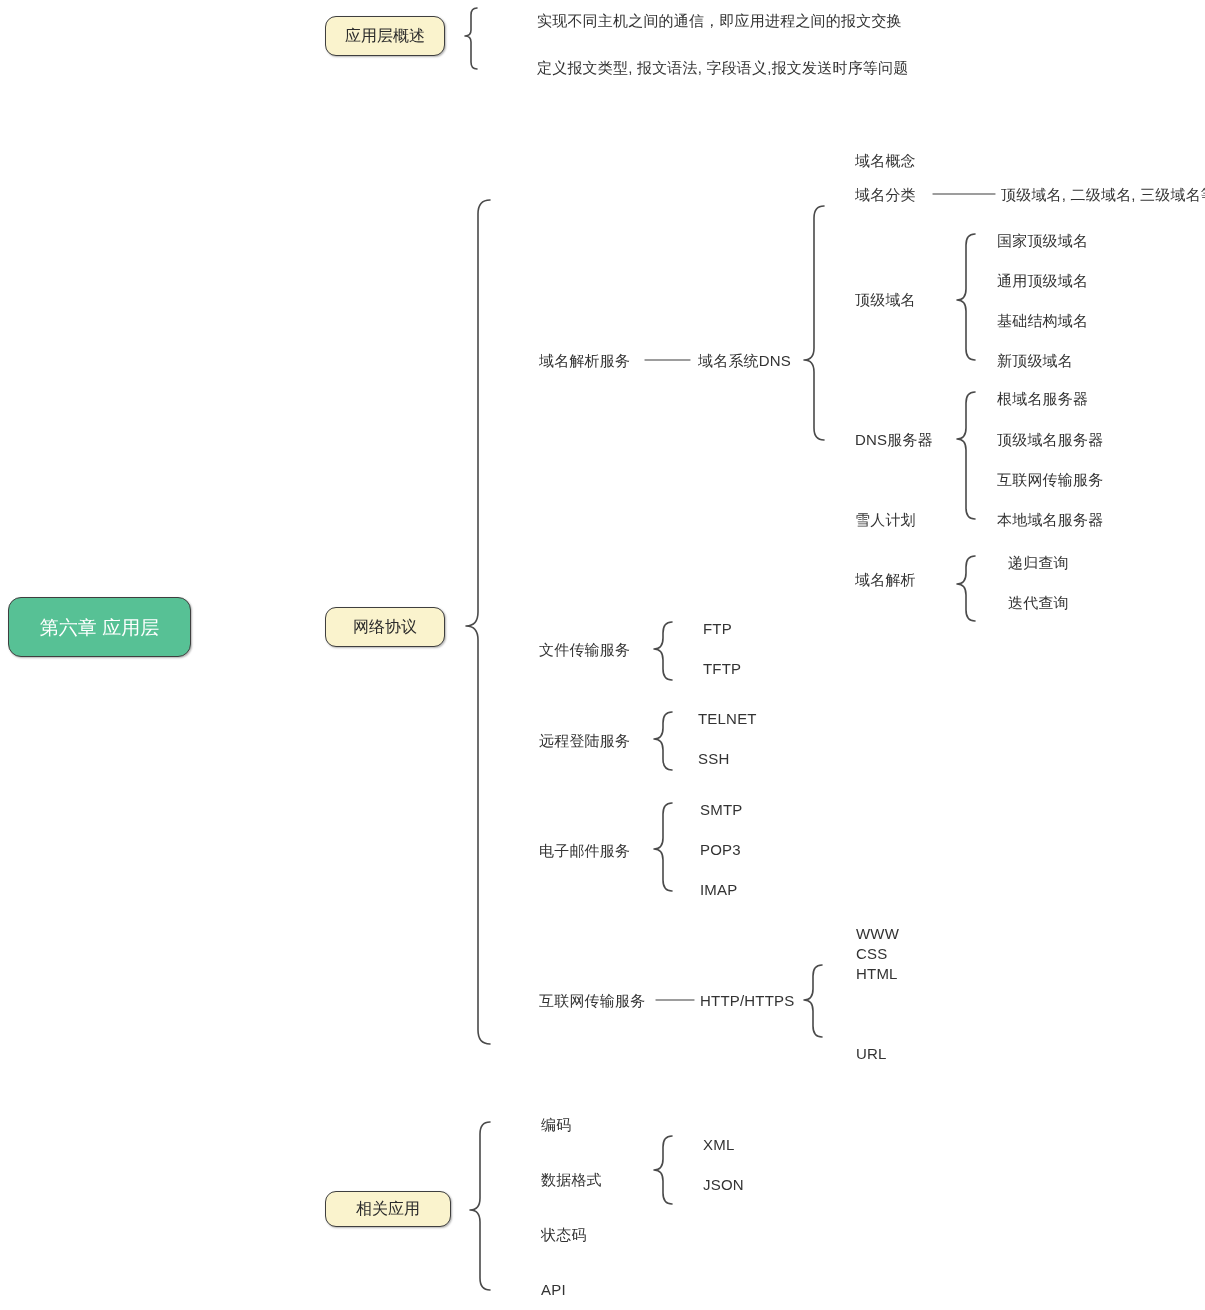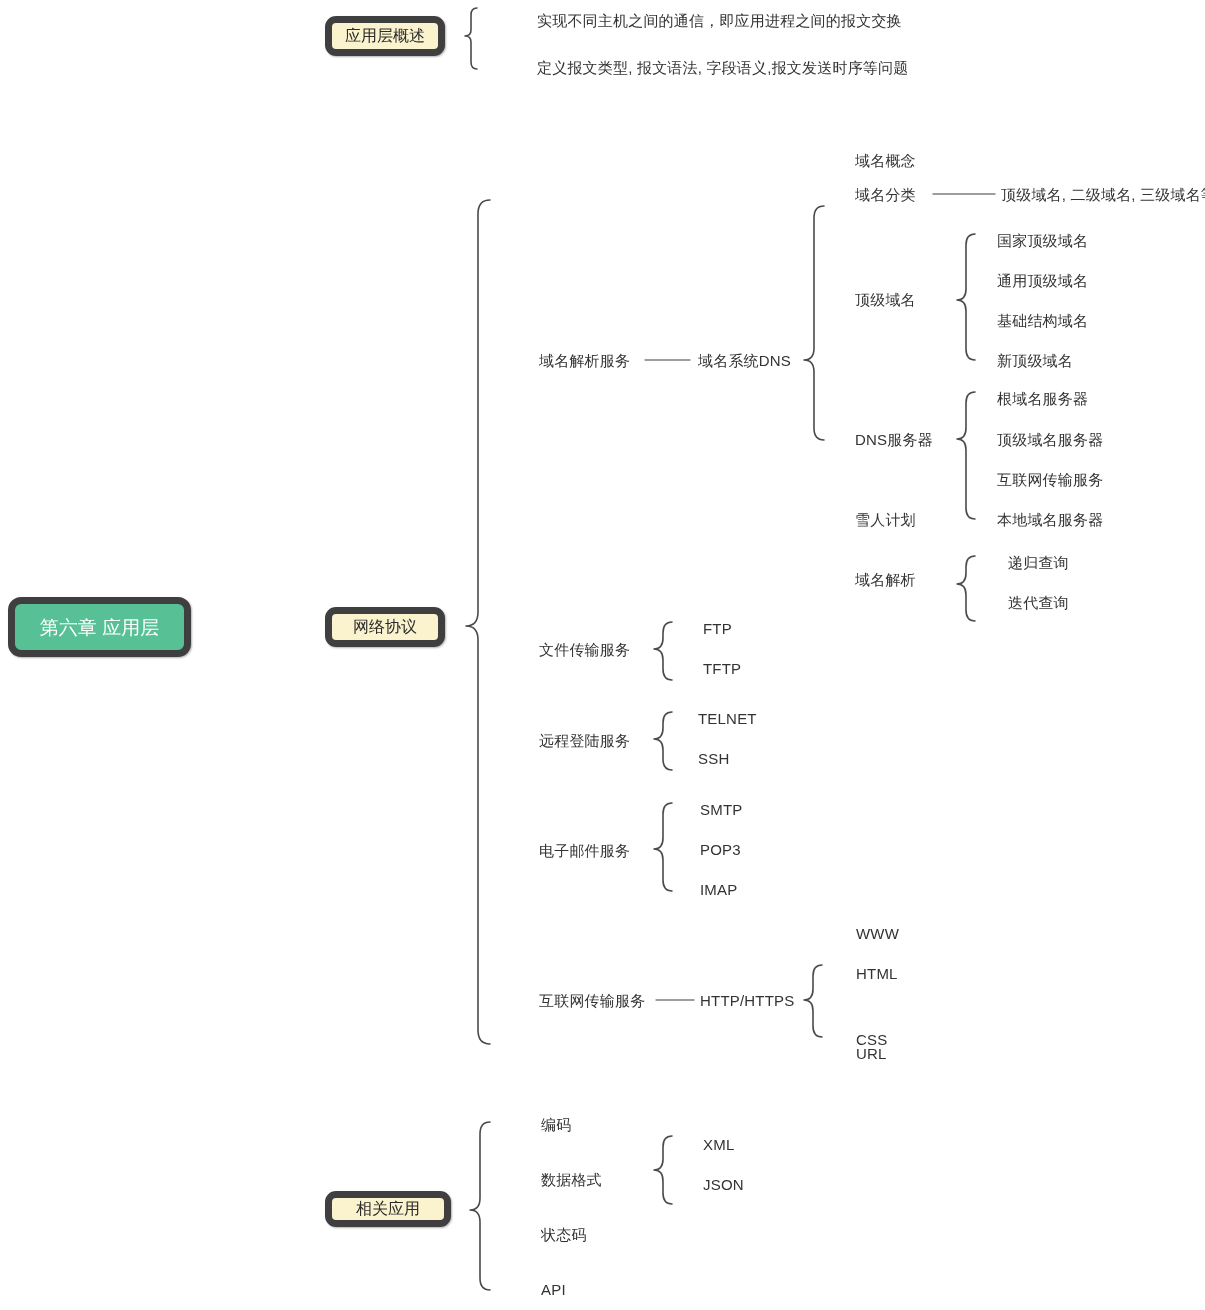--- a/index.html
+++ b/index.html
@@ -33,21 +33,21 @@
   }
   
   .txt {
     font-size: 15px;
     color: #333333;
     letter-spacing: 0.2px;
   }
   
   .pill {
     border-radius: 11px;
-    border: 7px solid #a21caf;
+    border: 1px solid #a21caf;
     padding: 10px 18px;
     font-size: 16px;
     box-sizing: border-box;
     display: flex;
     align-items: center;
     justify-content: center;
     box-shadow: 1px 1px 2px rgba(0,0,0,0.30);
   }
   .pill.root {
     background: #57c195;
@@ -226,21 +226,21 @@
   </div>
   <div class="node txt" style="left:700px; top:993px;">
     <span>HTTP/HTTPS</span>
   </div>
   <div class="node txt" style="left:856px; top:926px;">
     <span>WWW</span>
   </div>
   <div class="node txt" style="left:856px; top:966px;">
     <span>HTML</span>
   </div>
-  <div class="node txt" style="left:856px; top:1032px;">
+  <div class="node txt" style="left:856px; top:946px;">
     <span>CSS</span>
   </div>
   <div class="node txt" style="left:856px; top:1046px;">
     <span>URL</span>
   </div>
 
   <div class="node pill topic" style="left:325px; top:1191px; width:126px; height:36px;">
     <span>相关应用</span>
   </div>
 

